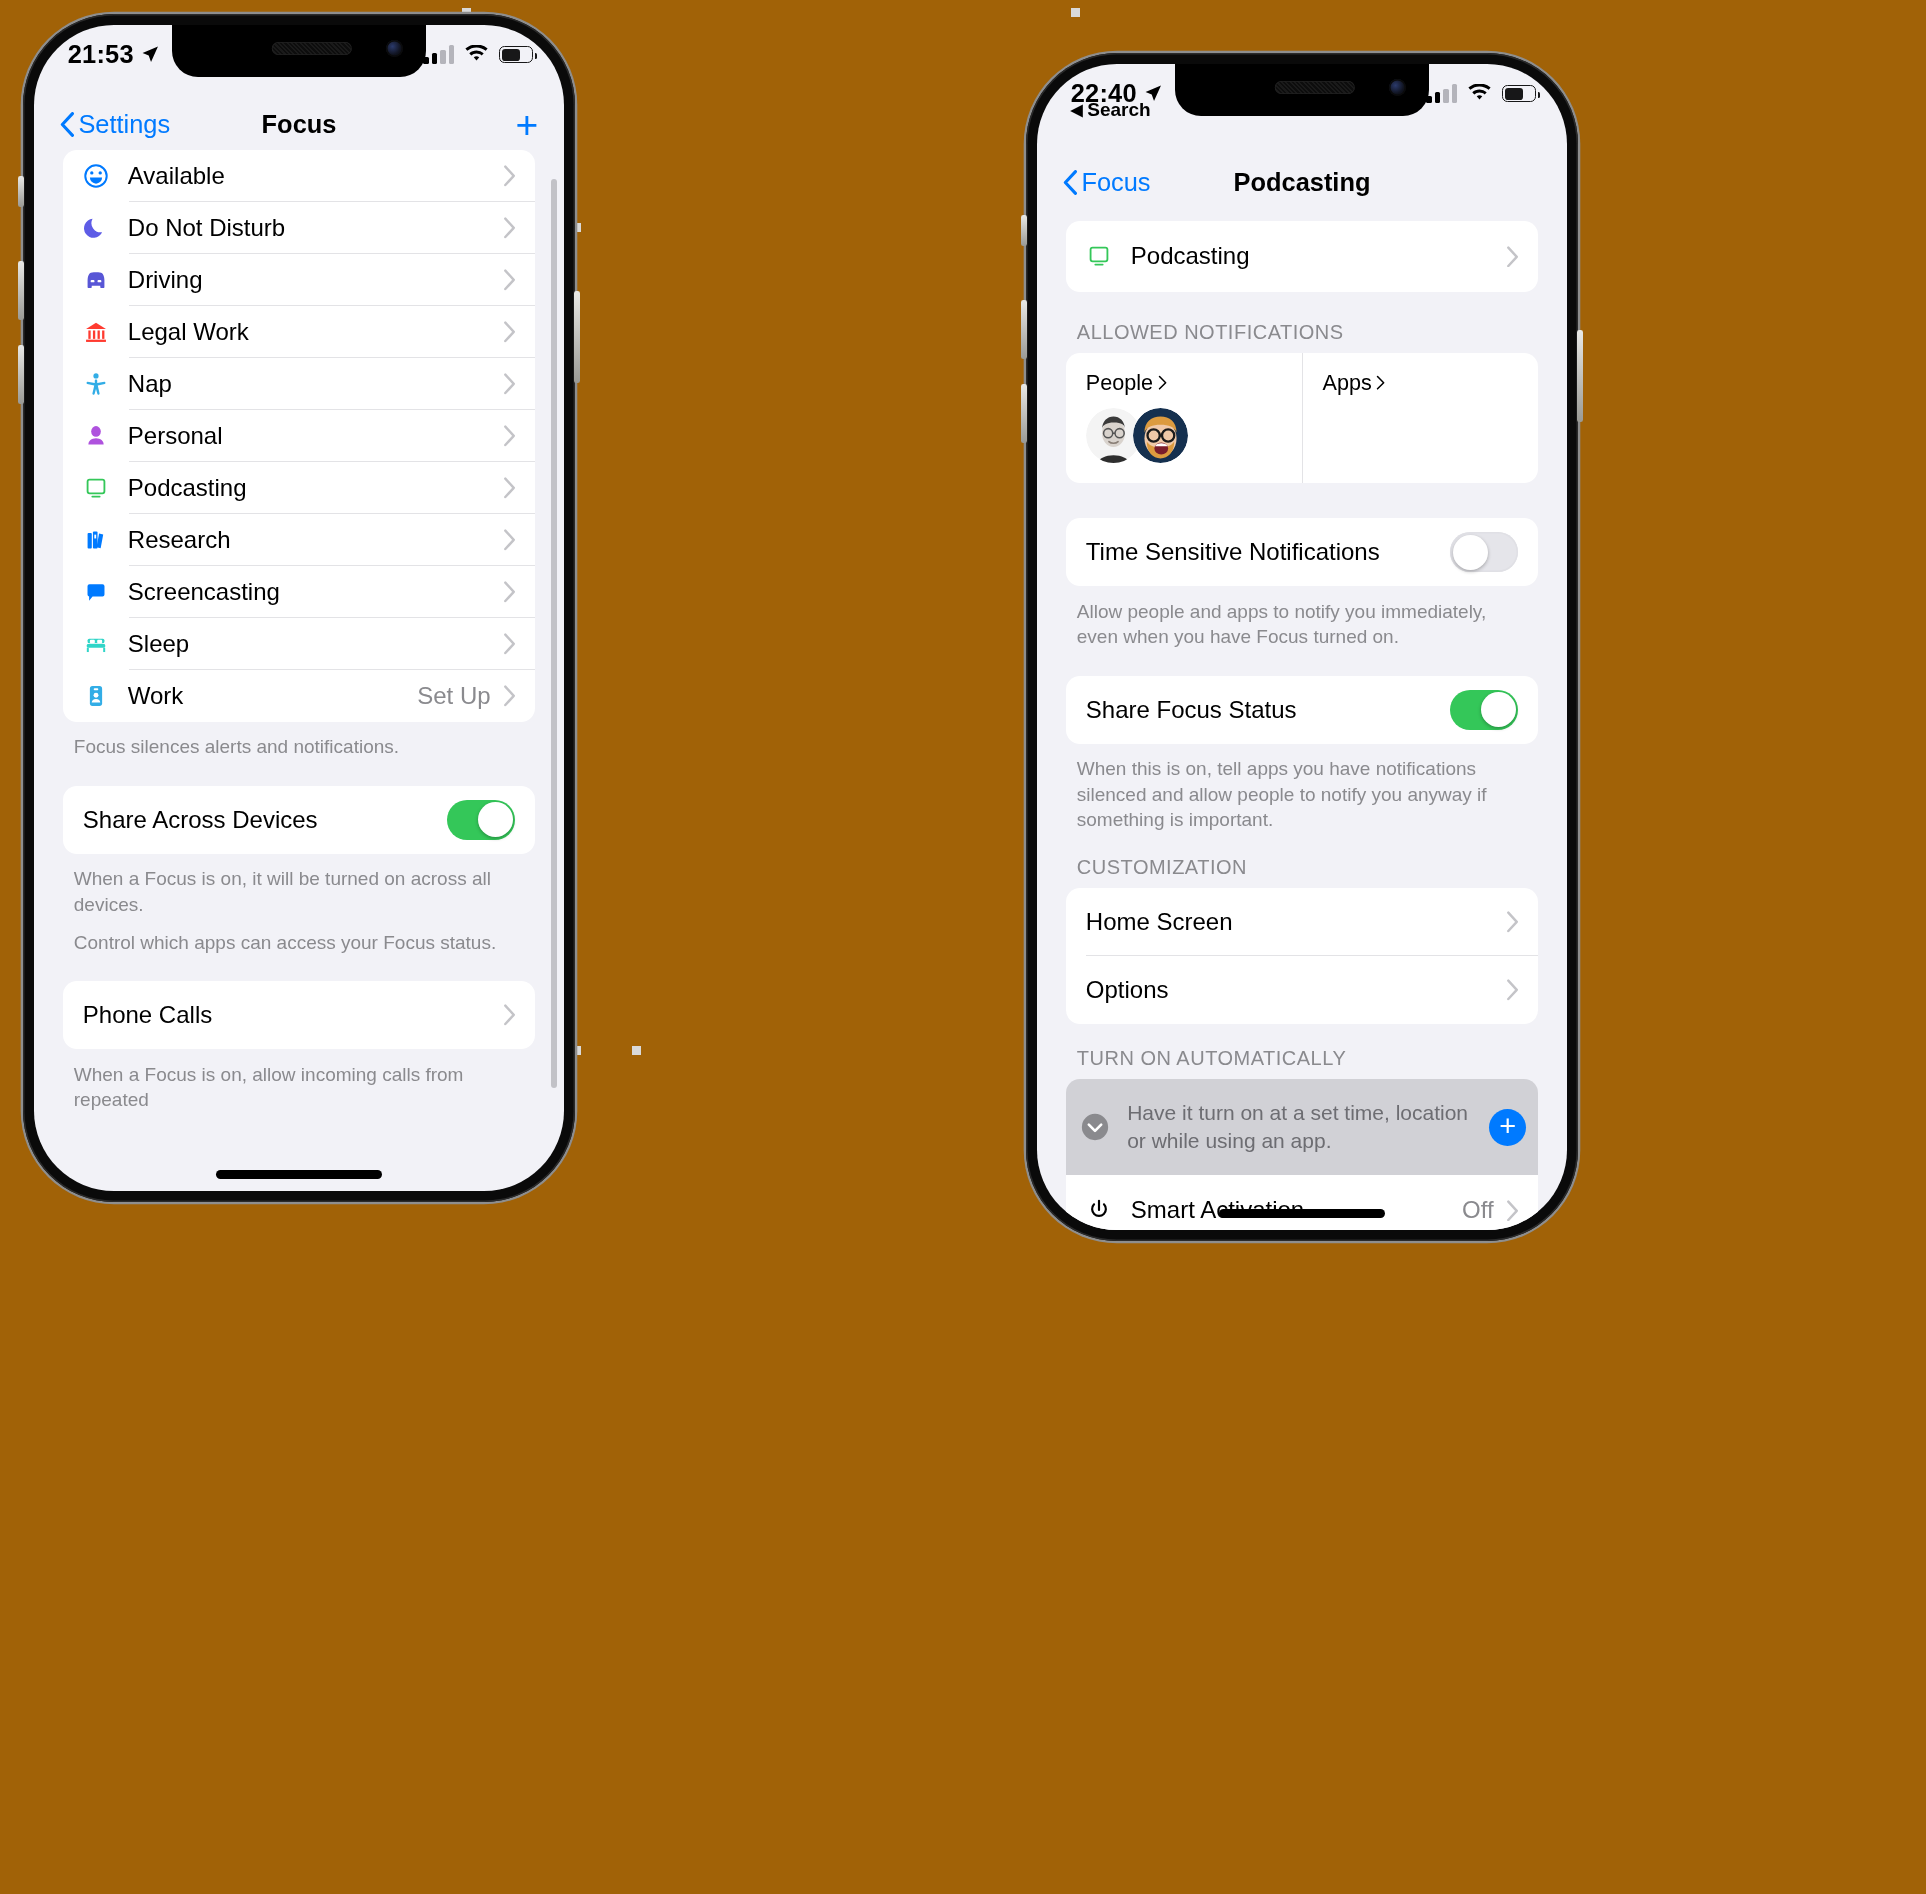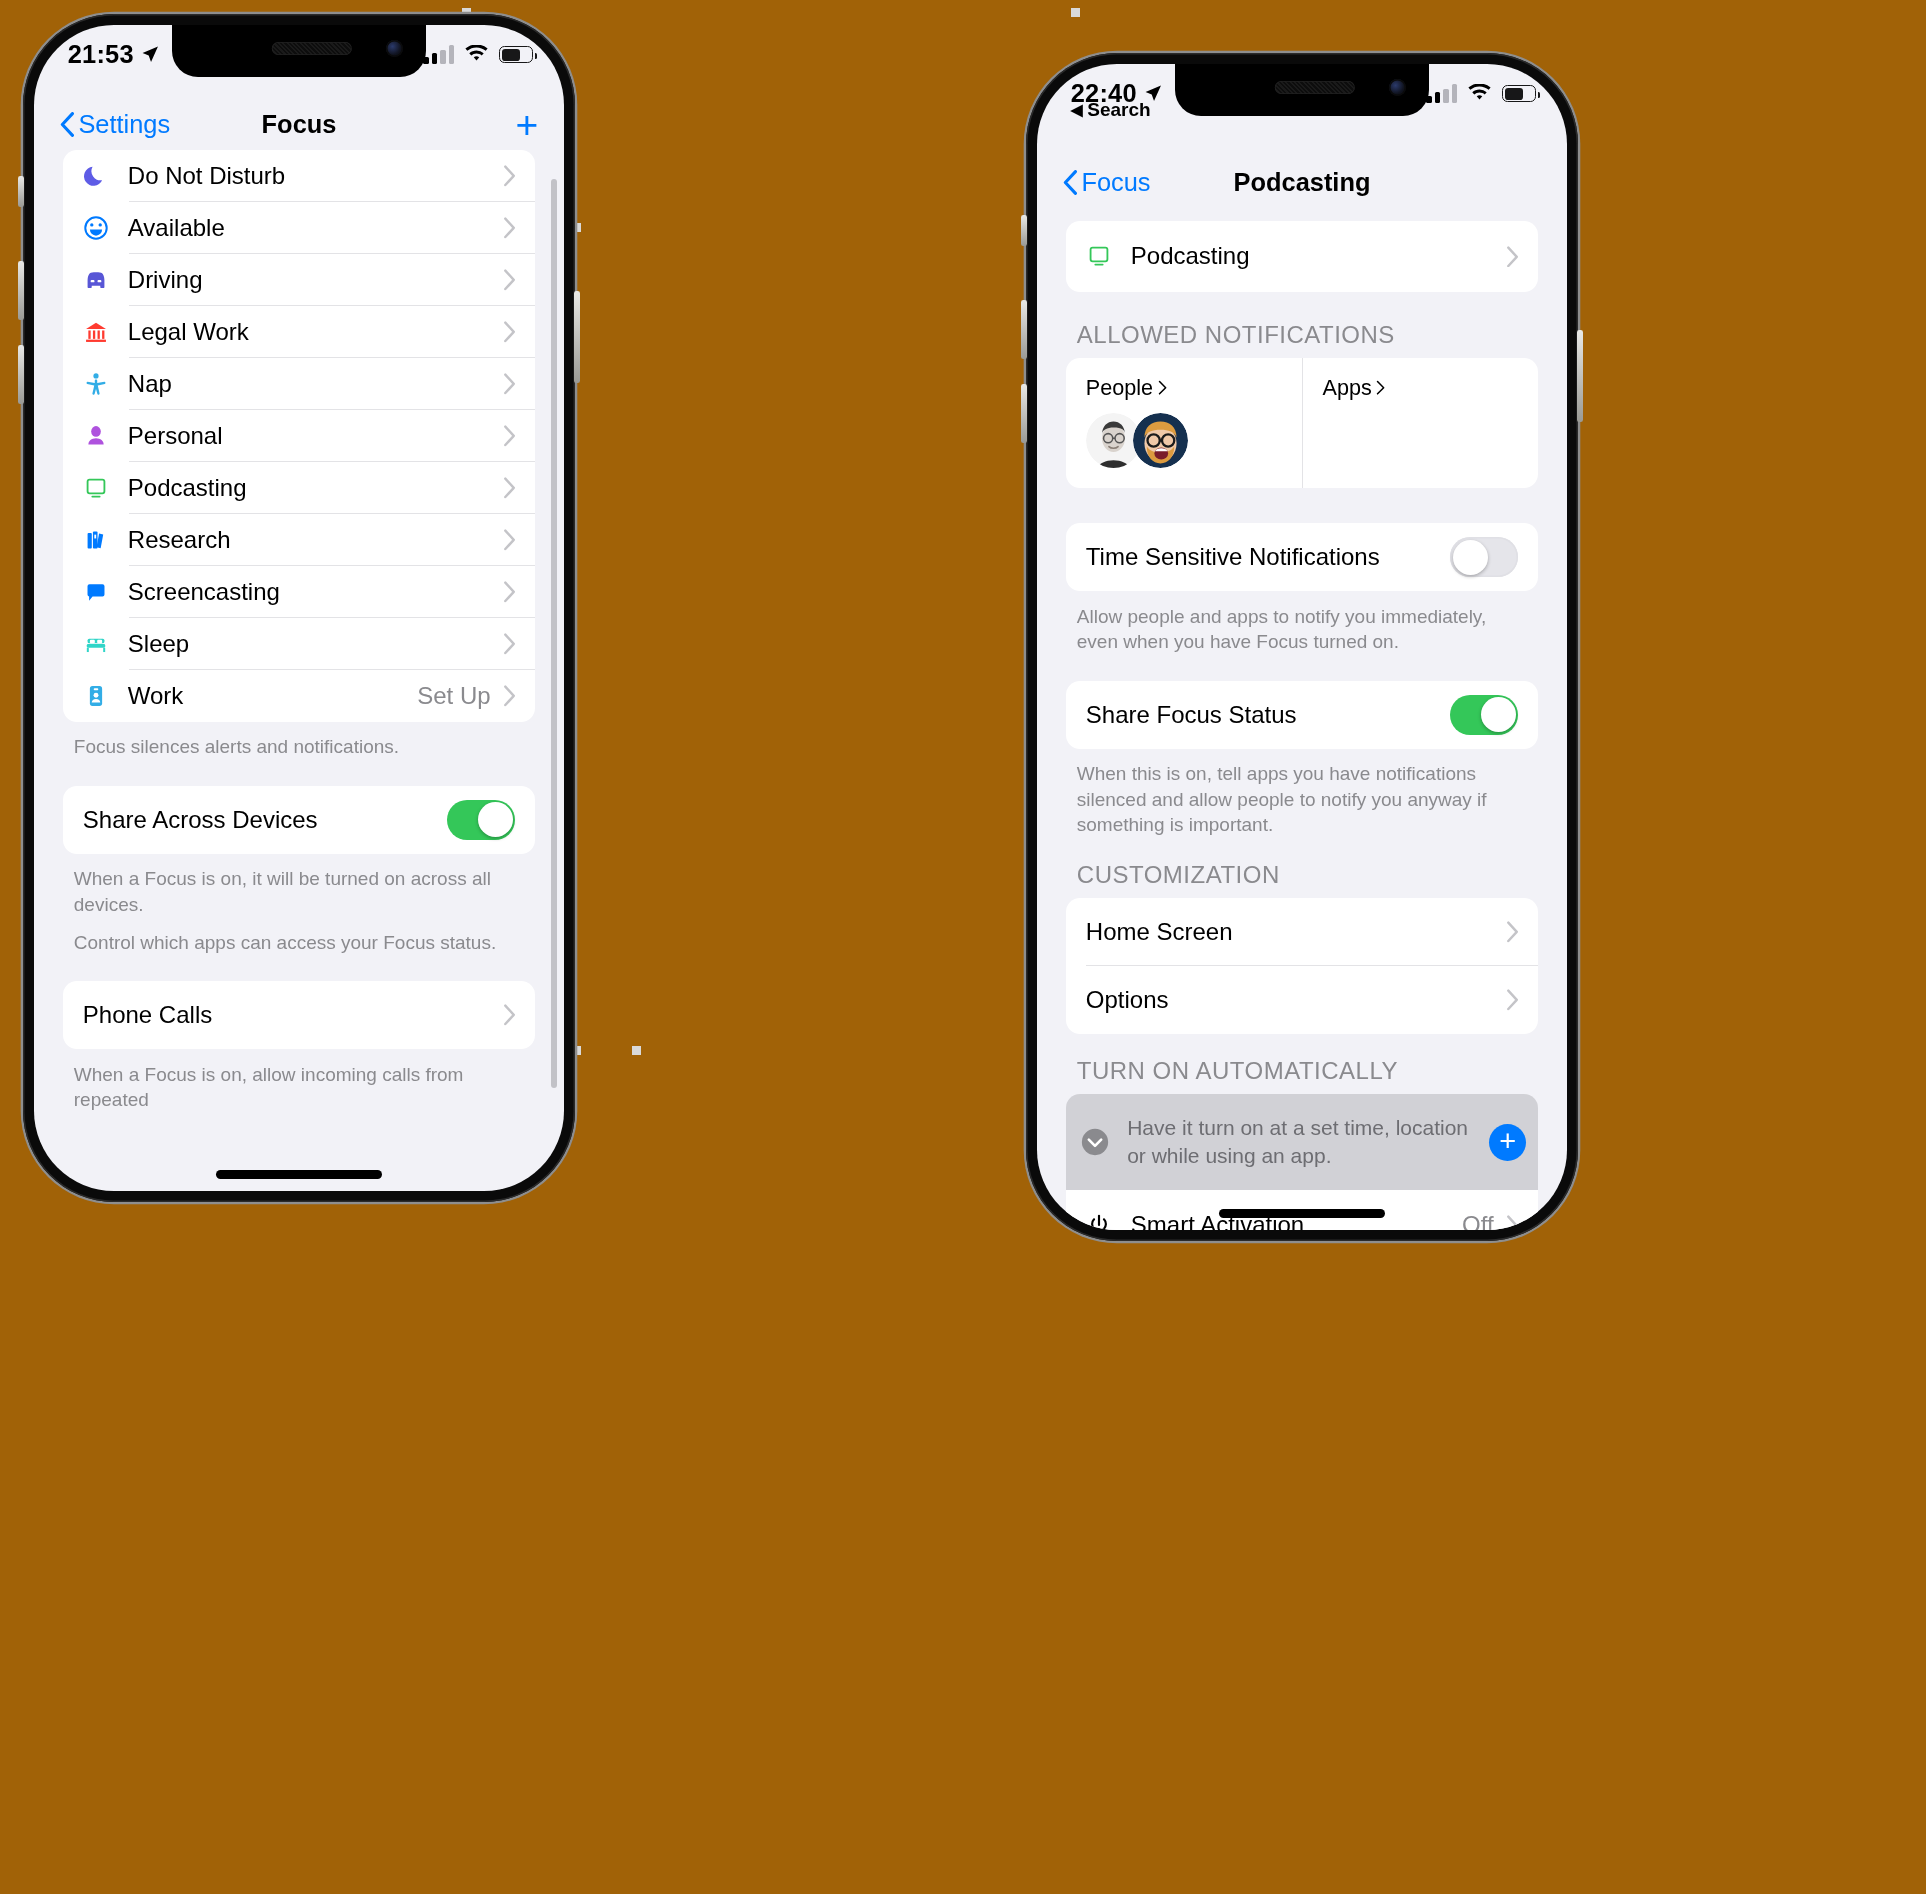--- a/index.html
+++ b/index.html
@@ -128,21 +128,21 @@
   }
   .row-ico { width: 45px; flex: 0 0 45px; display: flex; align-items: center; justify-content: flex-start; }
   .row-label { font-size: 24px; color: #000; flex: 1; }
   .row-value { font-size: 24px; color: #8a8a8e; margin-right: 12.3px; }
   .chev { width: 12.3px; height: 21.6px; flex: 0 0 12.3px; }
   .footnote {
     font-size: 19px; color: #8a8a8e; line-height: 1.35;
     padding: 12.3px 40px 0 40px;
   }
   .section-hdr {
-    font-size: 24px; color: #8a8a8e; letter-spacing: 0.5px;
+    font-size: 20px; color: #8a8a8e; letter-spacing: 0.5px;
     padding: 23px 40px 9.2px 40px; text-transform: uppercase;
   }
 
   
   .toggle { width: 68px; height: 40px; border-radius: 20px; position: relative; flex: 0 0 68px; }
   .toggle.on  { background: #34c759; }
   .toggle.off { background: #e5e5ea; box-shadow: inset 0 0 0 1.5px #e0e0e5; }
   .toggle .knob {
     position: absolute; top: 2.3px; width: 35px; height: 35px; border-radius: 50%;
     background: #fff; box-shadow: 0 1.5px 3.9px rgba(0,0,0,.28);
@@ -253,40 +253,40 @@
         <div class="nav-plus">+</div>
       </div>
 
       <div class="content content-left">
 
         <div class="group focus-list">
 
           <div class="row">
             <span class="row-ico">
               <svg class="icon-svg" viewBox="0 0 34 34">
-                  <path d="M25 22.5A12 12 0 0 1 12.5 5 12.4 12.4 0 1 0 25 22.5z" fill="#5e5ce6"></path>
-                </svg>
-            </span>
-            <span class="row-label">Do Not Disturb</span>
-            <svg class="chev" viewBox="0 0 16 28">
-                <path d="M3 2l11 12L3 26" fill="none" stroke="#c4c4c8" stroke-width="3.2" stroke-linecap="round" stroke-linejoin="round"></path>
-              </svg>
-            <span class="sep"></span>
-          </div>
-
-          <div class="row">
-            <span class="row-ico">
-              <svg class="icon-svg" viewBox="0 0 34 34">
                   <circle cx="17" cy="17" r="14" fill="none" stroke="#007aff" stroke-width="2.6"></circle>
                   <circle cx="11.5" cy="13" r="2.2" fill="#007aff"></circle>
                   <circle cx="22.5" cy="13" r="2.2" fill="#007aff"></circle>
                   <path d="M9 19h16a8 8 0 0 1-16 0z" fill="#007aff"></path>
                 </svg>
             </span>
             <span class="row-label">Available</span>
+            <svg class="chev" viewBox="0 0 16 28">
+                <path d="M3 2l11 12L3 26" fill="none" stroke="#c4c4c8" stroke-width="3.2" stroke-linecap="round" stroke-linejoin="round"></path>
+              </svg>
+            <span class="sep"></span>
+          </div>
+
+          <div class="row">
+            <span class="row-ico">
+              <svg class="icon-svg" viewBox="0 0 34 34">
+                  <path d="M25 22.5A12 12 0 0 1 12.5 5 12.4 12.4 0 1 0 25 22.5z" fill="#5e5ce6"></path>
+                </svg>
+            </span>
+            <span class="row-label">Do Not Disturb</span>
             <svg class="chev" viewBox="0 0 16 28">
                 <path d="M3 2l11 12L3 26" fill="none" stroke="#c4c4c8" stroke-width="3.2" stroke-linecap="round" stroke-linejoin="round"></path>
               </svg>
             <span class="sep"></span>
           </div>
 
           <div class="row">
             <span class="row-ico">
               <svg class="icon-svg" viewBox="0 0 34 34">
                   <path d="M6 17c0-4 1.6-8 3-8.8C10.4 7.3 13 7 17 7s6.6.3 8 1.2C26.4 9 28 13 28 17v9a1.6 1.6 0 0 1-1.6 1.6h-2.2A1.6 1.6 0 0 1 22.6 26v-1.4H11.4V26a1.6 1.6 0 0 1-1.6 1.6H7.6A1.6 1.6 0 0 1 6 26z" fill="#5856d6"></path>

